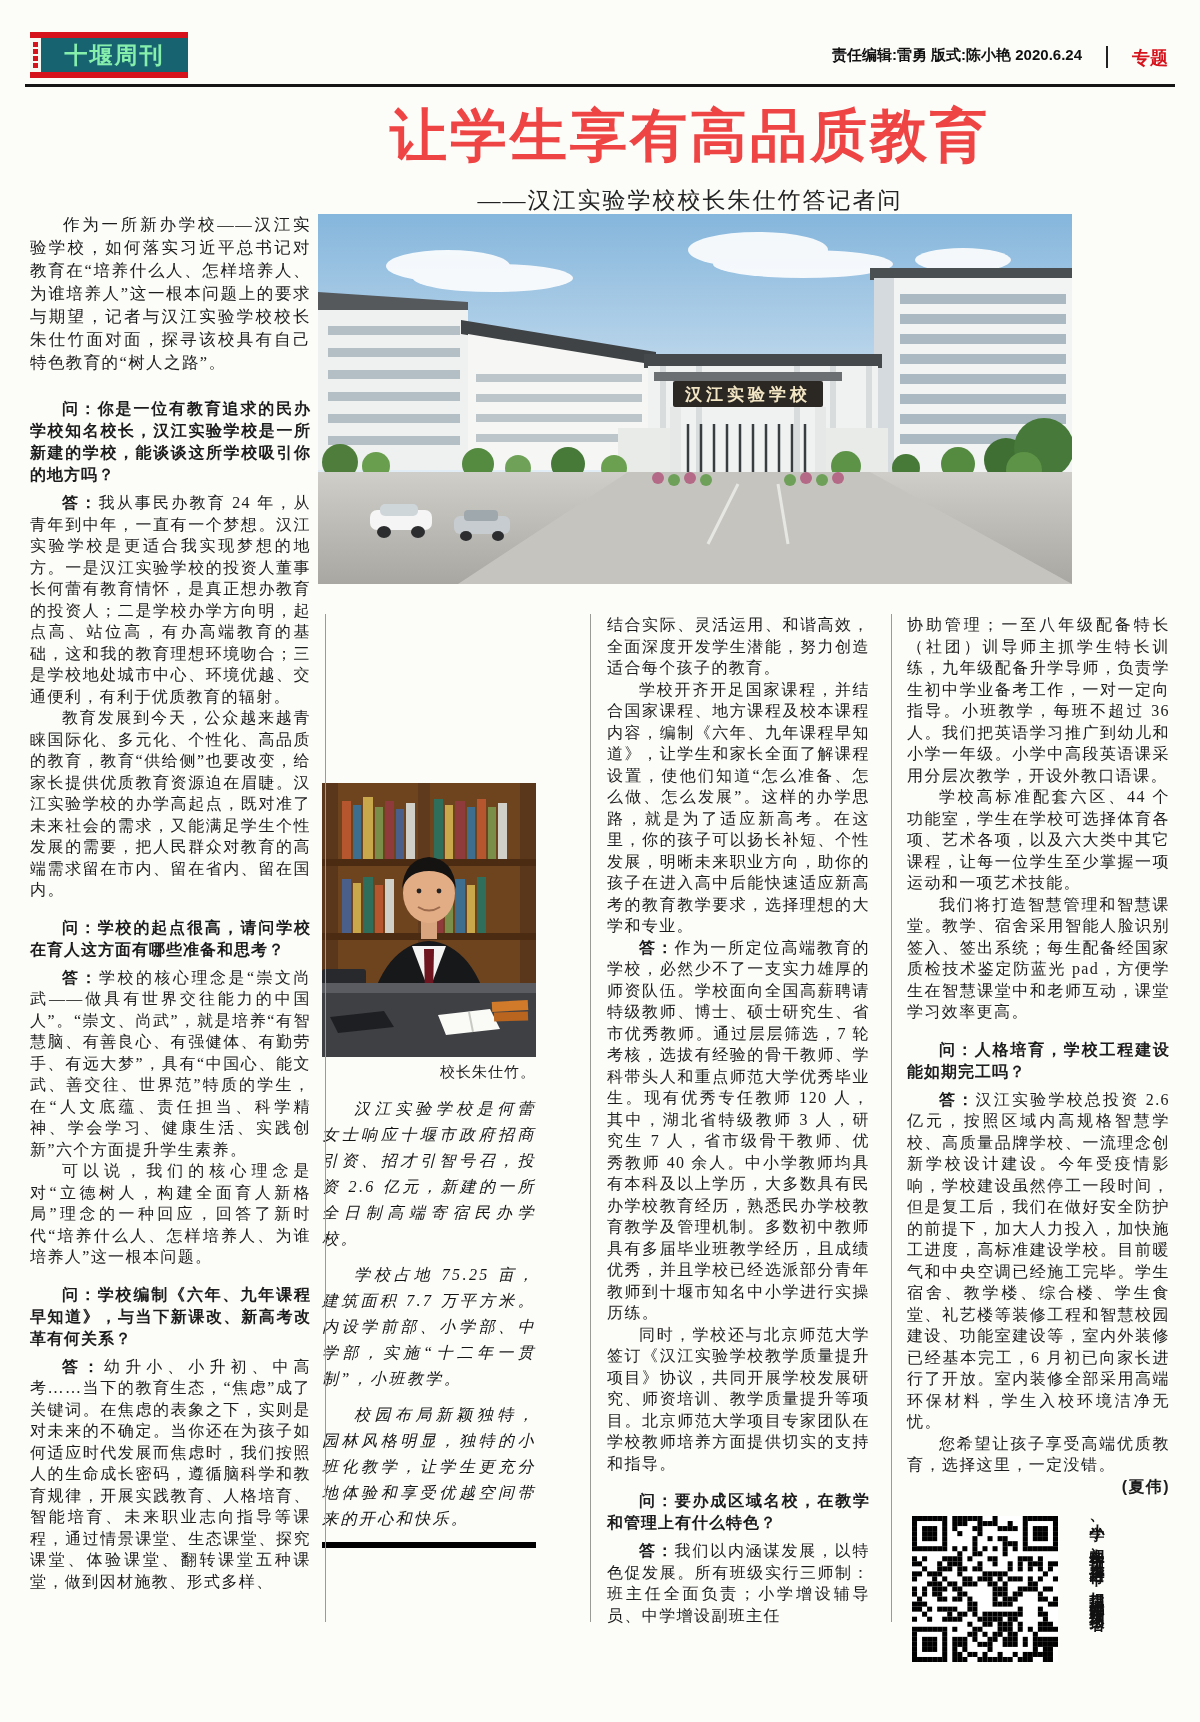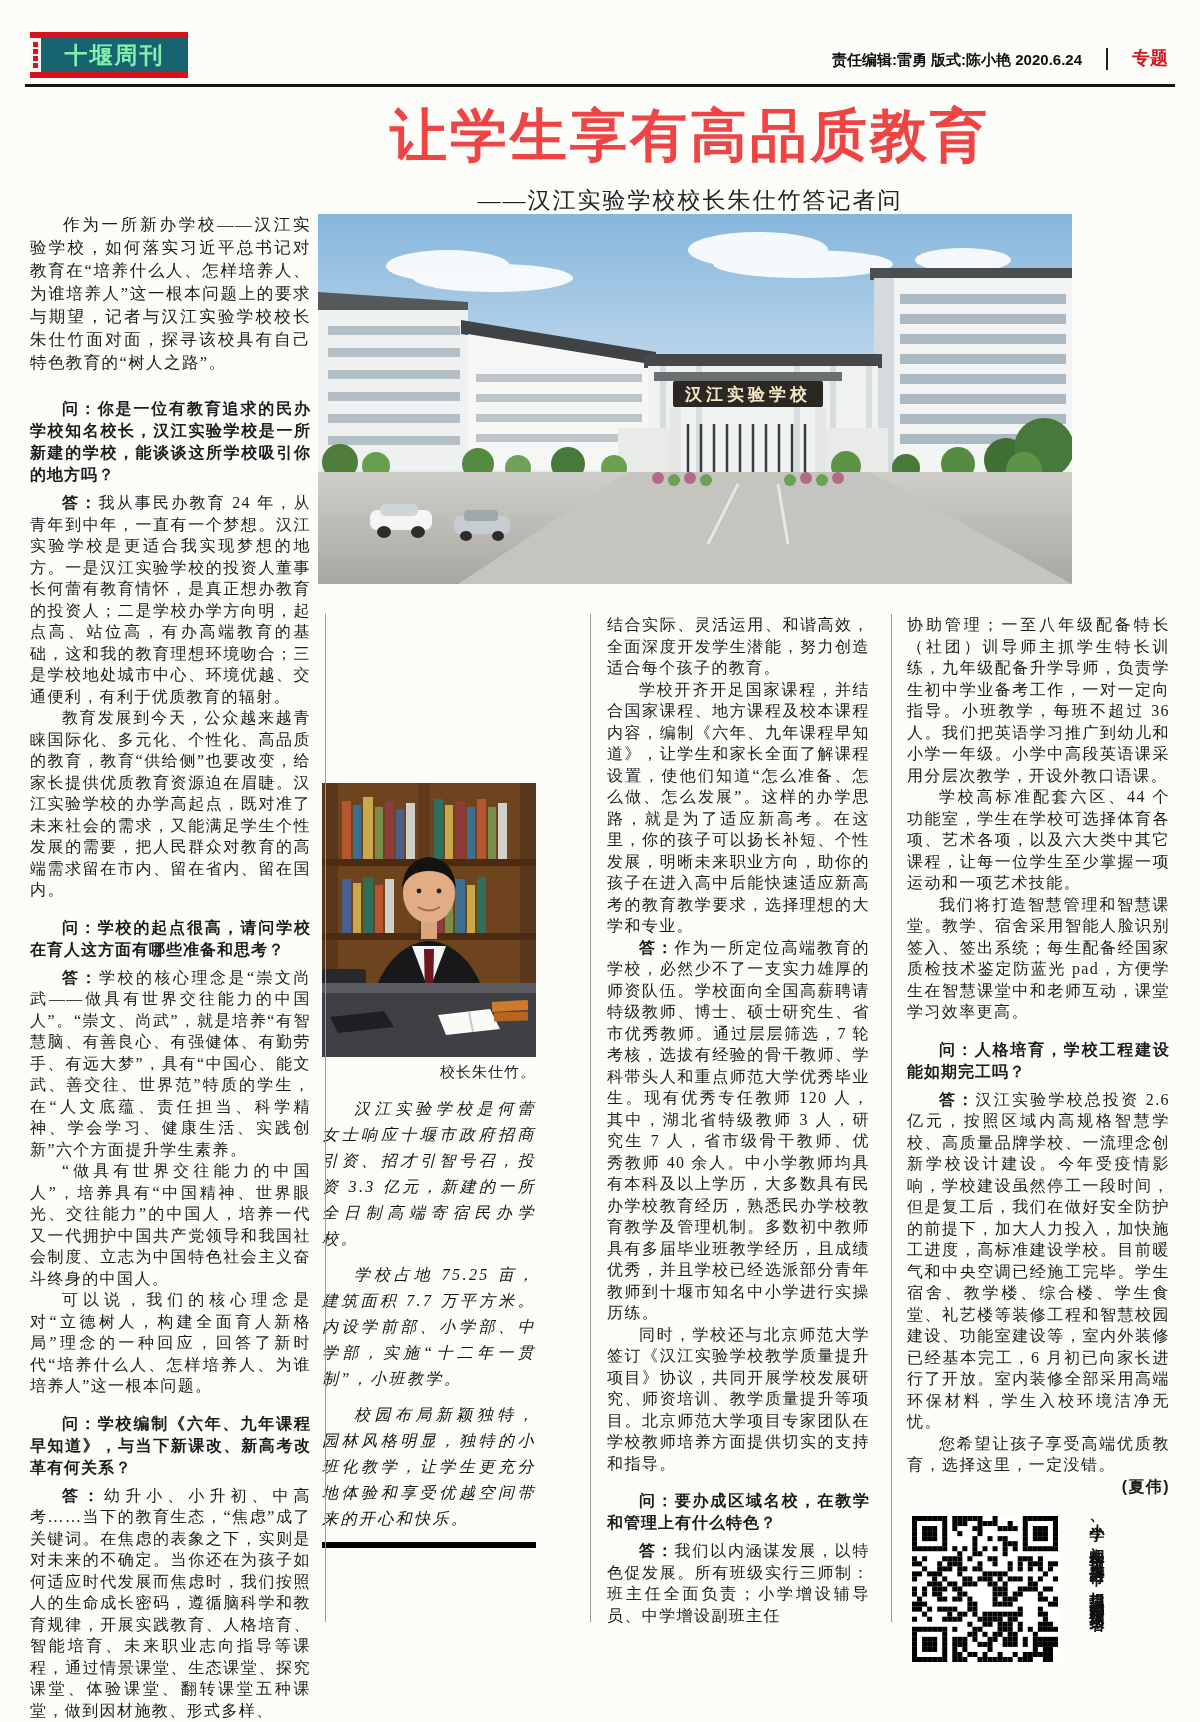--- a/index.html
+++ b/index.html
@@ -8,21 +8,21 @@
 
   
   .logo{position:absolute;left:30px;top:32px;width:158px;height:46px;}
   .logo .bar{height:6px;background:var(--red);}
   .logo .mid{height:34px;background:var(--teal);display:flex;align-items:center;position:relative;}
   .logo .strip{width:11px;height:100%;background:#f6f6f3;display:flex;flex-direction:column;
                align-items:center;justify-content:center;gap:2px;}
   .logo .strip i{display:block;width:5px;height:5px;background:var(--red);}
   .logo .logo-text{flex:1;text-align:center;color:#86efac;font-family:"Liberation Sans",sans-serif;
                    font-weight:bold;font-size:23px;letter-spacing:2px;}
-  .header-meta{position:absolute;top:46px;right:32px;display:flex;align-items:flex-end;gap:24px;
+  .header-meta{position:absolute;top:46px;right:32px;display:flex;align-items:flex-start;gap:24px;
                font-family:"Liberation Sans",sans-serif;font-weight:bold;font-size:15px;color:#111;}
   .header-meta .vdiv{width:2px;height:22px;background:#222;}
   .header-meta .section{color:var(--red);font-size:18px;}
   .header-rule{position:absolute;left:25px;right:25px;top:84px;height:3px;background:#151515;}
 
   
   .headline{position:absolute;left:250px;top:98px;width:880px;text-align:center;}
   .headline h1{margin:0;font-size:57px;font-weight:bold;letter-spacing:3px;color:#ef4444;}
   .headline h2{margin:10px 0 9px 0;font-size:23px;font-weight:normal;letter-spacing:2px;color:#222;}
 
@@ -222,21 +222,20 @@
     </svg>
   </div>
 
   <div class="col col1">
       <p class="para intro">作为一所新办学校——汉江实验学校，如何落实习近平总书记对教育在“培养什么人、怎样培养人、为谁培养人”这一根本问题上的要求与期望，记者与汉江实验学校校长朱仕竹面对面，探寻该校具有自己特色教育的“树人之路”。</p>
       <p class="para q">问：你是一位有教育追求的民办学校知名校长，汉江实验学校是一所新建的学校，能谈谈这所学校吸引你的地方吗？</p>
       <p class="para a"><span class="lead">答：</span>我从事民办教育 24 年，从青年到中年，一直有一个梦想。汉江实验学校是更适合我实现梦想的地方。一是汉江实验学校的投资人董事长何蕾有教育情怀，是真正想办教育的投资人；二是学校办学方向明，起点高、站位高，有办高端教育的基础，这和我的教育理想环境吻合；三是学校地处城市中心、环境优越、交通便利，有利于优质教育的辐射。</p>
       <p class="para body">教育发展到今天，公众越来越青睐国际化、多元化、个性化、高品质的教育，教育“供给侧”也要改变，给家长提供优质教育资源迫在眉睫。汉江实验学校的办学高起点，既对准了未来社会的需求，又能满足学生个性发展的需要，把人民群众对教育的高端需求留在市内、留在省内、留在国内。</p>
       <p class="para q">问：学校的起点很高，请问学校在育人这方面有哪些准备和思考？</p>
       <p class="para a"><span class="lead">答：</span>学校的核心理念是“崇文尚武——做具有世界交往能力的中国人”。“崇文、尚武”，就是培养“有智慧脑、有善良心、有强健体、有勤劳手、有远大梦”，具有“中国心、能文武、善交往、世界范”特质的学生，在“人文底蕴、责任担当、科学精神、学会学习、健康生活、实践创新”六个方面提升学生素养。</p>
-      <p class="para body">“做具有世界交往能力的中国人”，培养具有“中国精神、世界眼光、交往能力”的中国人，培养一代又一代拥护中国共产党领导和我国社会制度、立志为中国特色社会主义奋斗终身的中国人。</p>
       <p class="para body">可以说，我们的核心理念是对“立德树人，构建全面育人新格局”理念的一种回应，回答了新时代“培养什么人、怎样培养人、为谁培养人”这一根本问题。</p>
       <p class="para q">问：学校编制《六年、九年课程早知道》，与当下新课改、新高考改革有何关系？</p>
       <p class="para a"><span class="lead">答：</span>幼升小、小升初、中高考……当下的教育生态，“焦虑”成了关键词。在焦虑的表象之下，实则是对未来的不确定。当你还在为孩子如何适应时代发展而焦虑时，我们按照人的生命成长密码，遵循脑科学和教育规律，开展实践教育、人格培育、智能培育、未来职业志向指导等课程，通过情景课堂、生态课堂、探究课堂、体验课堂、翻转课堂五种课堂，做到因材施教、形式多样、</p>
     </div>
 
   <div class="col2">
     <div>
       <svg class="portrait" viewBox="0 0 214 274" xmlns="http://www.w3.org/2000/svg">
         <rect width="214" height="274" fill="#6e441f"></rect>
         <rect x="0" y="0" width="16" height="274" fill="#5a361a"></rect>
@@ -287,21 +286,21 @@
         <rect x="0" y="210" width="214" height="64" fill="#3f4044"></rect>
         <polygon points="8,234 62,228 72,244 16,250" fill="#1e1f22"></polygon>
         <polygon points="116,232 168,226 178,246 124,252" fill="#fafaf7"></polygon>
         <line x1="147" y1="229" x2="151" y2="249" stroke="#c9c9c4" stroke-width="2"></line>
         <rect x="170" y="218" width="36" height="10" fill="#d07a2a" transform="rotate(-3 188 223)"></rect>
         <rect x="172" y="229" width="34" height="9" fill="#b9651f" transform="rotate(-2 189 233)"></rect>
       </svg>
     </div>
     <p class="caption">校长朱仕竹。</p>
     <div>
-        <p class="italic-para">汉江实验学校是何蕾女士响应十堰市政府招商引资、招才引智号召，投资 3.3 亿元，新建的一所全日制高端寄宿民办学校。</p>
+        <p class="italic-para">汉江实验学校是何蕾女士响应十堰市政府招商引资、招才引智号召，投资 2.6 亿元，新建的一所全日制高端寄宿民办学校。</p>
         <p class="italic-para">学校占地 75.25 亩，建筑面积 7.7 万平方米。内设学前部、小学部、中学部，实施“十二年一贯制”，小班教学。</p>
         <p class="italic-para">校园布局新颖独特，园林风格明显，独特的小班化教学，让学生更充分地体验和享受优越空间带来的开心和快乐。</p>
       </div>
     <div class="end-rule"></div>
   </div>
 
   <div class="col col3">
       <p class="para cont">结合实际、灵活运用、和谐高效，全面深度开发学生潜能，努力创造适合每个孩子的教育。</p>
       <p class="para body">学校开齐开足国家课程，并结合国家课程、地方课程及校本课程内容，编制《六年、九年课程早知道》，让学生和家长全面了解课程设置，使他们知道“怎么准备、怎么做、怎么发展”。这样的办学思路，就是为了适应新高考。在这里，你的孩子可以扬长补短、个性发展，明晰未来职业方向，助你的孩子在进入高中后能快速适应新高考的教育教学要求，选择理想的大学和专业。</p>
       <p class="para a"><span class="lead">答：</span>作为一所定位高端教育的学校，必然少不了一支实力雄厚的师资队伍。学校面向全国高薪聘请特级教师、博士、硕士研究生、省市优秀教师。通过层层筛选，7 轮考核，选拔有经验的骨干教师、学科带头人和重点师范大学优秀毕业生。现有优秀专任教师 120 人，其中，湖北省特级教师 3 人，研究生 7 人，省市级骨干教师、优秀教师 40 余人。中小学教师均具有本科及以上学历，大多数具有民办学校教育经历，熟悉民办学校教育教学及管理机制。多数初中教师具有多届毕业班教学经历，且成绩优秀，并且学校已经选派部分青年教师到十堰市知名中小学进行实操历练。</p>

